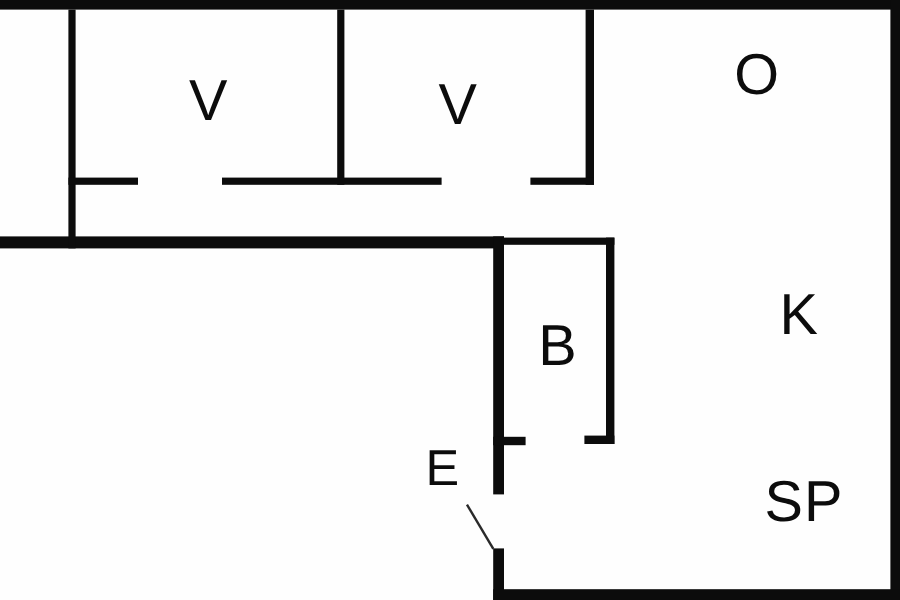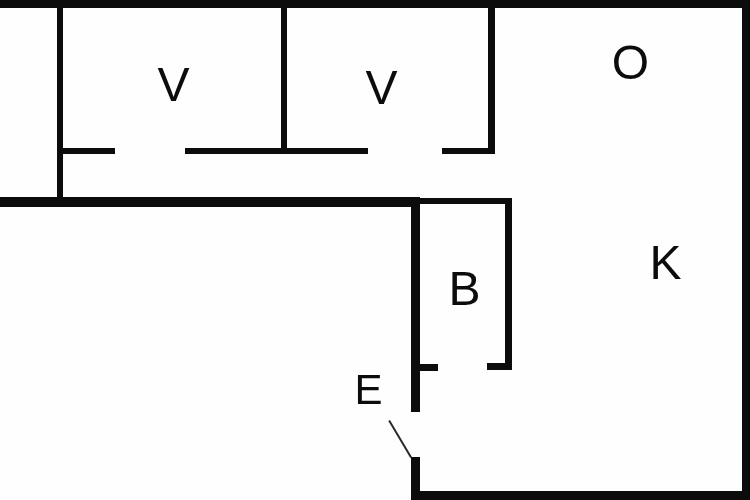--- a/index.html
+++ b/index.html
@@ -95,15 +95,16 @@
   <div class="wall" id="wall-b-bottom-l"></div>
   <div class="wall" id="wall-b-bottom-r"></div>
 
   <div id="door-line"></div>
 
   <div class="room-label" id="label-v1">V</div>
   <div class="room-label" id="label-v2">V</div>
   <div class="room-label" id="label-o">O</div>
   <div class="room-label" id="label-k">K</div>
   <div class="room-label" id="label-b">B</div>
+  <div class="room-label" id="label-sp">SP</div>
   <div class="room-label" id="label-e">E</div>
 
 </div>
 
 </body></html>

